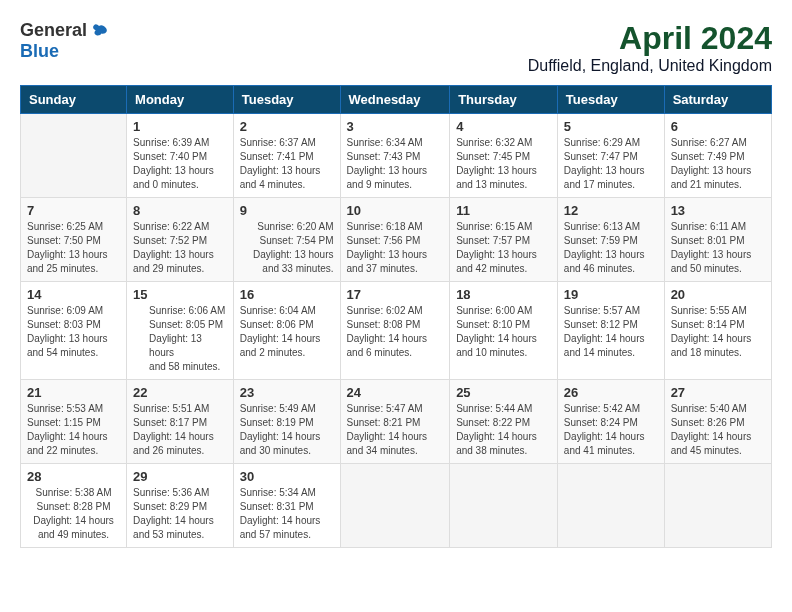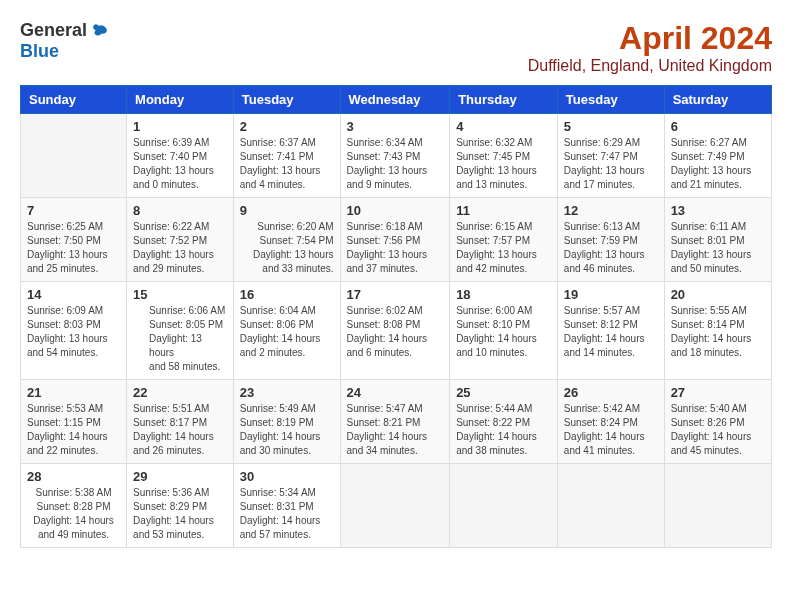--- a/index.html
+++ b/index.html
@@ -39,33 +39,33 @@
       width: 20px;
       height: 20px;
       margin-left: 2px;
     }
     .title-section {
       text-align: right;
     }
     .month-title {
       font-size: 32px;
       font-weight: bold;
-      color: #c2410c;
+      color: #14532d;
     }
     .location {
       font-size: 16px;
-      color: #7f1d1d;
+      color: #0f172a;
     }
     .calendar {
       width: 100%;
       border-collapse: collapse;
       border: 1px solid #ccc;
     }
     .calendar th {
-      background-color: #1d4ed8;
+      background-color: #0c4a6e;
       color: #fff;
       text-align: left;
       padding: 6px 8px;
       font-size: 13px;
       border: 1px solid #1a6bb5;
     }
     .calendar td {
       vertical-align: top;
       padding: 5px 6px;
       border: 1px solid #ddd;

